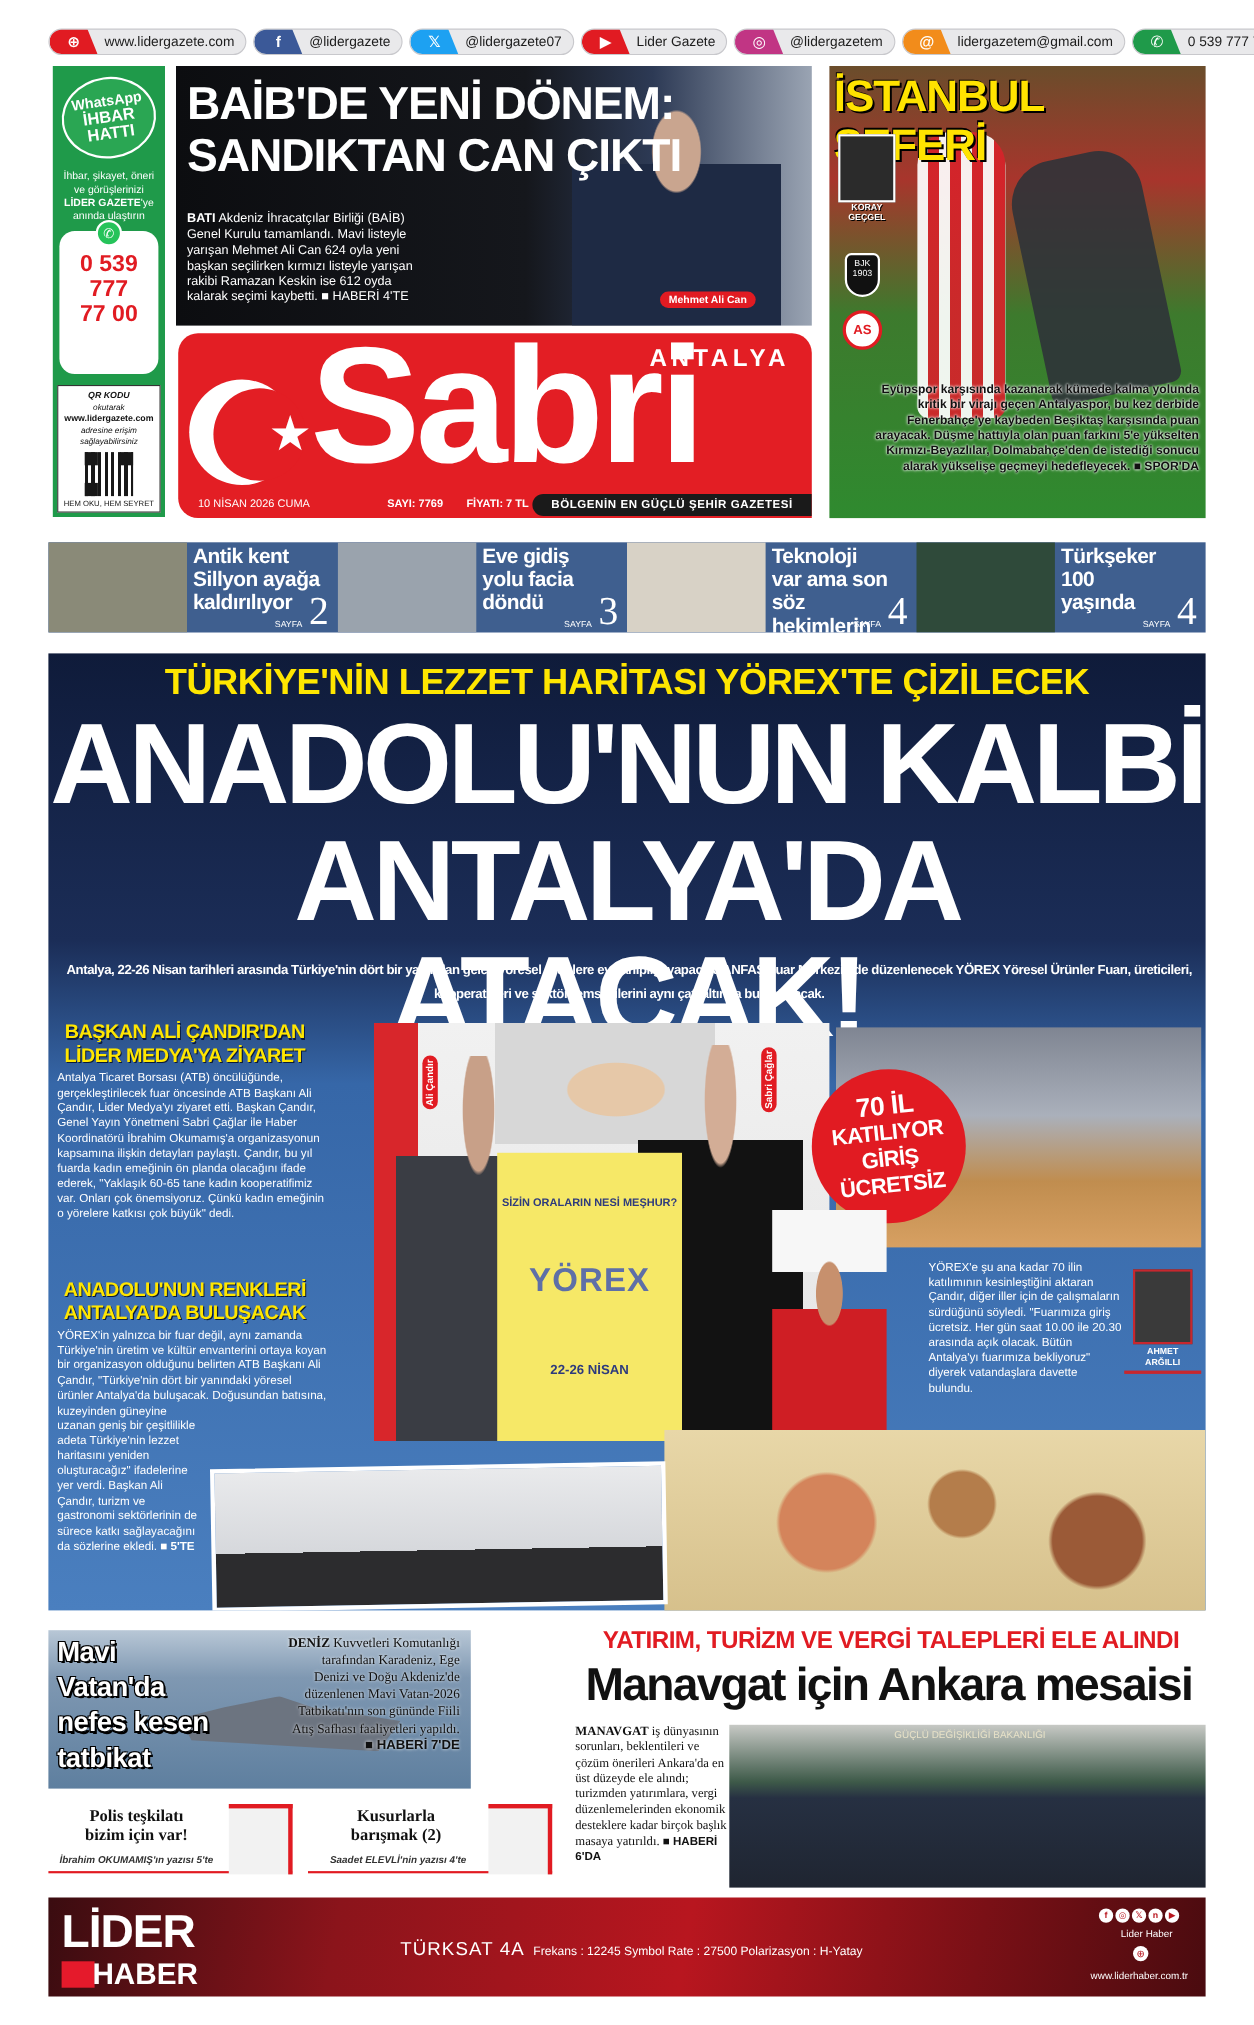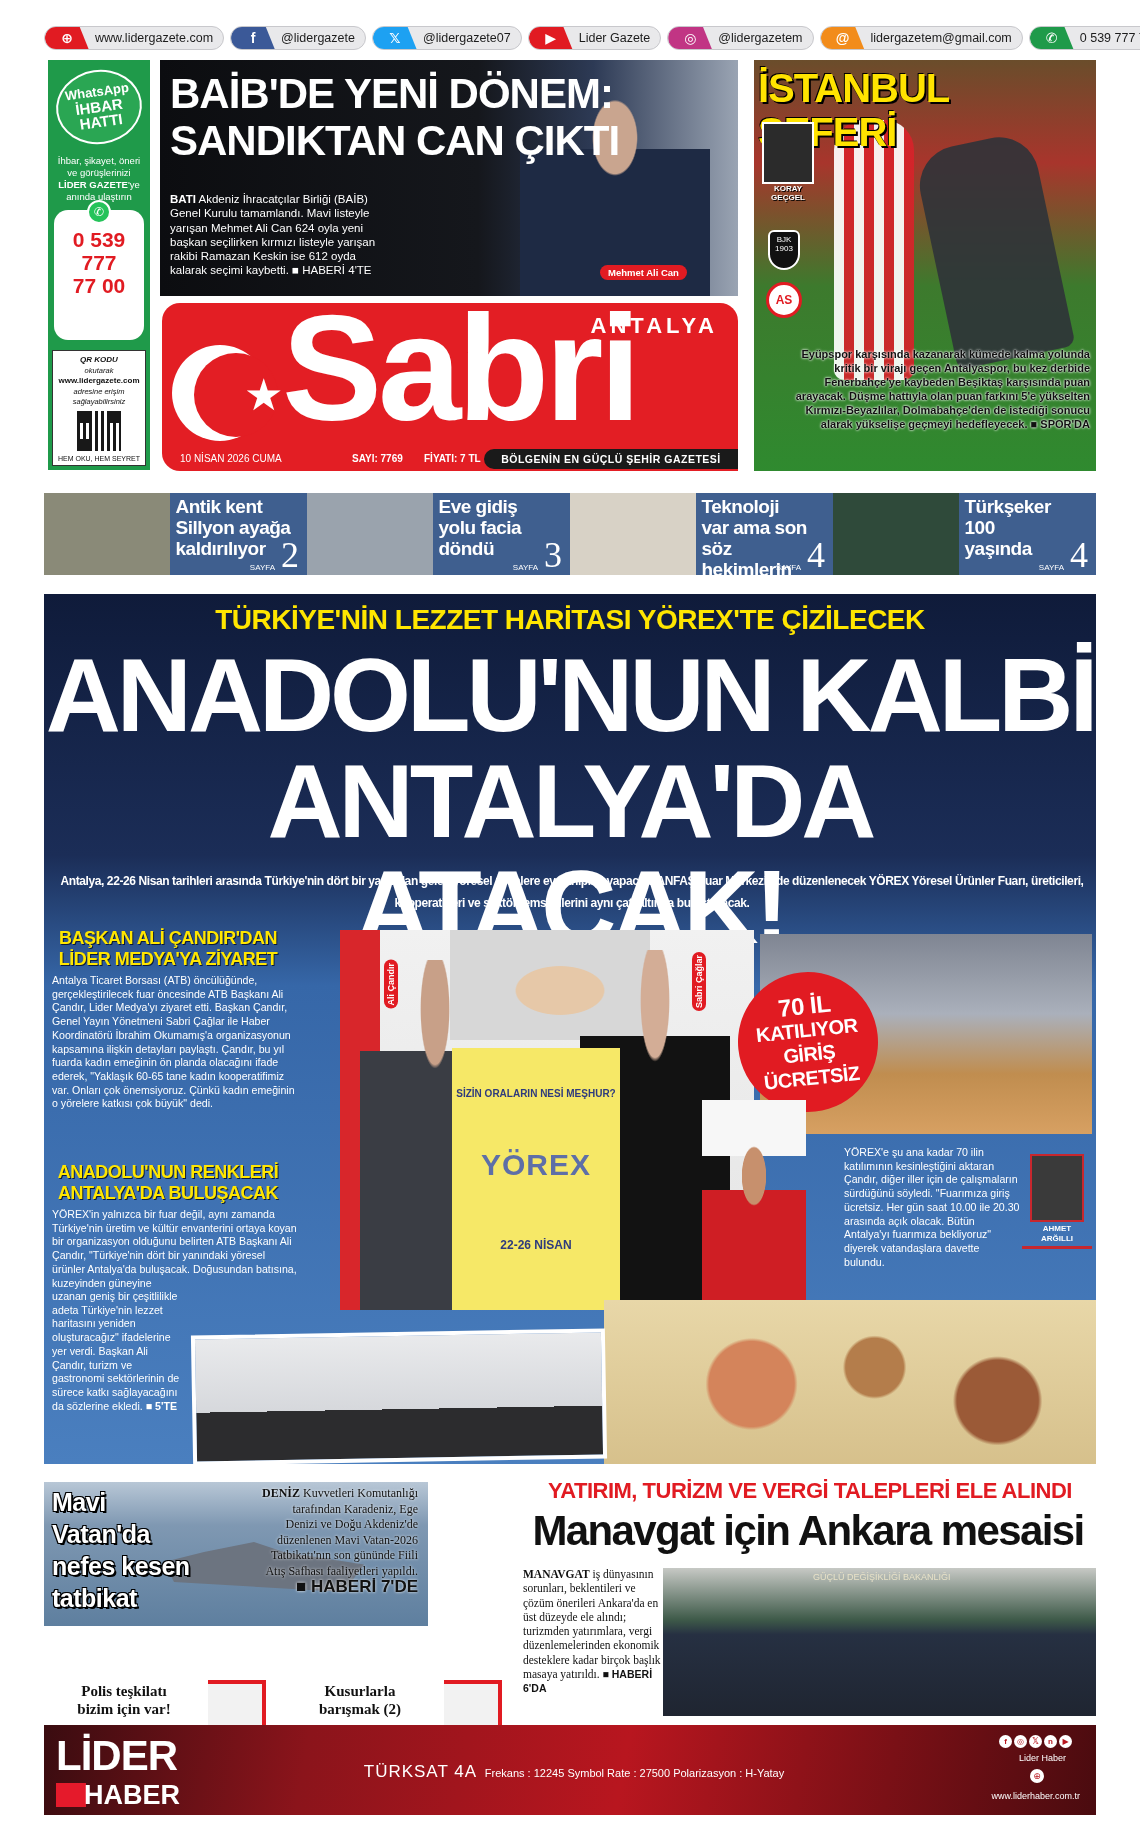--- a/index.html
+++ b/index.html
@@ -76,21 +76,21 @@
   
   .teasers { left: 44px; top: 493px; width: 1052px; height: 82px; background: #3f5f8f; display: flex; }
   .teaser { position: relative; height: 82px; flex: 1 1 0; overflow: hidden; }
   .teaser .img { position: absolute; left: 0; top: 0; bottom: 0; width: 48%; }
   .teaser .t { position: absolute; left: 50%; top: 3px; color: #fff; font-size: 19px; font-weight: 700; line-height: 21px; letter-spacing: -0.5px; }
   .teaser .pg { position: absolute; right: 8px; bottom: 2px; color: #fff; font-family: "Liberation Serif", serif; font-size: 36px; line-height: 36px; font-weight: 400; }
   .teaser .sy { position: absolute; right: 32px; bottom: 3px; color: #fff; font-size: 8px; padding-left: 38px; }
 
   
   .main { left: 44px; top: 594px; width: 1052px; height: 870px; background: linear-gradient(180deg, #0f1b3a 0%, #1b2d57 30%, #3667a8 45%, #4a7fbf 100%); overflow: hidden; }
-  .main-kicker { left: 0; top: 6px; width: 100%; text-align: center; color: #ffe600; font-weight: 900; font-size: 28px; line-height: 40px; letter-spacing: -0.5px; }
+  .main-kicker { left: 0; top: 6px; width: 100%; text-align: center; color: #ffe600; font-weight: 900; font-size: 33px; line-height: 40px; letter-spacing: -0.5px; }
   .main-head { left: 0; top: 48px; width: 100%; text-align: center; color: #fff; font-weight: 900; font-size: 104px; line-height: 106px; letter-spacing: -4px; }
   .main-lede { left: 10px; top: 276px; width: 1036px; color: #fff; font-weight: 700; font-size: 12px; line-height: 22px; letter-spacing: -0.4px; text-align: center; }
   .main-sub1 { left: 0px; top: 334px; width: 248px; text-align: center; color: #ffe600; font-weight: 900; font-size: 18px; line-height: 21px; letter-spacing: -0.5px; text-shadow: 1px 1px 0 #0a1a3a; }
   .main-body1 { left: 8px; top: 380px; width: 246px; color: #fff; font-size: 10.6px; line-height: 13.7px; }
   .main-sub2 { left: 0px; top: 568px; width: 248px; text-align: center; color: #ffe600; font-weight: 900; font-size: 18px; line-height: 21px; letter-spacing: -0.5px; text-shadow: 1px 1px 0 #0a1a3a; }
   .main-body2 { left: 8px; top: 614px; width: 246px; color: #fff; font-size: 10.6px; line-height: 13.7px; }
   .main-body2b { left: 8px; top: 696px; width: 130px; color: #fff; font-size: 10.6px; line-height: 13.7px; }
   .photo-visit { left: 296px; top: 336px; width: 414px; height: 380px; background: linear-gradient(180deg, #f1f1f1 0%, #e4e4e4 100%); overflow: hidden; }
   .flag-left { left: 0; top: 0; width: 40px; height: 380px; background: #d8262b; }
   .ataturk { left: 110px; top: 0; width: 200px; height: 110px; background: radial-gradient(ellipse at 55% 55%, #e6c8a8 0 28%, #d7d7d7 29%), #d9d9d9; }
@@ -109,24 +109,24 @@
   .author2-name { left: 978px; top: 630px; width: 70px; text-align: center; color: #fff; font-size: 8px; font-weight: 900; line-height: 10px; border-bottom: 3px solid #c7272e; padding-bottom: 2px; }
   .photo-food { left: 560px; top: 706px; width: 492px; height: 168px; background: radial-gradient(circle at 30% 50%, #d4845b 0 12%, transparent 13%), radial-gradient(circle at 55% 40%, #b47d4b 0 10%, transparent 11%), radial-gradient(circle at 80% 60%, #9b5a37 0 10%, transparent 11%), linear-gradient(180deg, #e8d7a8 0%, #d6c08b 100%); }
   .photo-meeting { left: 148px; top: 738px; width: 414px; height: 130px; background: linear-gradient(180deg, #e9eaec 0%, #d6d8dc 60%, #2c2c2e 60% 100%); border: 4px solid #fff; transform: rotate(-1deg); }
 
   
   .navy { left: 44px; top: 1482px; width: 384px; height: 144px; background: linear-gradient(180deg, #b8c7d6 0%, #7f98b2 30%, #5e7f9f 100%); overflow: hidden; }
   .navy-title { left: 8px; top: 4px; color: #fff; font-weight: 900; font-size: 25px; line-height: 32px; letter-spacing: -0.5px; text-shadow: 2px 2px 0 #000, -1px -1px 0 #000, 1px -1px 0 #000, -1px 1px 0 #000; }
   .navy-ship { left: 120px; top: 60px; width: 200px; height: 50px; background: #6c7480; clip-path: polygon(0 40%, 20% 20%, 45% 0, 60% 20%, 100% 45%, 90% 100%, 5% 80%); }
   .navy-text { right: 10px; top: 4px; width: 160px; text-align: right; color: #111; font-family: "Liberation Serif", serif; font-size: 12px; line-height: 15.5px; text-shadow: 0 0 3px #fff; }
   .navy-text b { font-weight: 700; }
-  .navy-more { font-family: "Liberation Sans", sans-serif; font-weight: 700; font-size: 17px; }
-
-  
-  .col-box { top: 1680px; height: 68px; }
+  .navy-more { font-family: "Liberation Sans", sans-serif; font-weight: 700; font-size: 12px; }
+
+  
+  .col-box { top: 1640px; height: 68px; }
   .col-title { font-family: "Liberation Serif", serif; font-weight: 700; font-size: 15px; line-height: 18px; text-align: center; color: #111; }
   .col-line { font-size: 9px; font-style: italic; font-weight: 700; color: #333; }
   .col-photo { border-top: 4px solid #e11b22; border-right: 4px solid #e11b22; background: #f2f2f2; }
 
   
   .manav-kicker { left: 520px; top: 1478px; width: 580px; text-align: center; color: #e11b22; font-weight: 900; font-size: 22px; letter-spacing: -0.5px; }
   .manav-head { left: 516px; top: 1506px; width: 584px; text-align: center; color: #111; font-weight: 900; font-size: 42px; line-height: 50px; letter-spacing: -1.6px; }
   .manav-text { left: 523px; top: 1567px; width: 140px; color: #111; font-family: "Liberation Serif", serif; font-size: 11.5px; line-height: 14.3px; }
   .manav-text b { font-weight: 700; }
   .manav-more { font-family: "Liberation Sans", sans-serif; font-weight: 700; font-size: 10.5px; }

